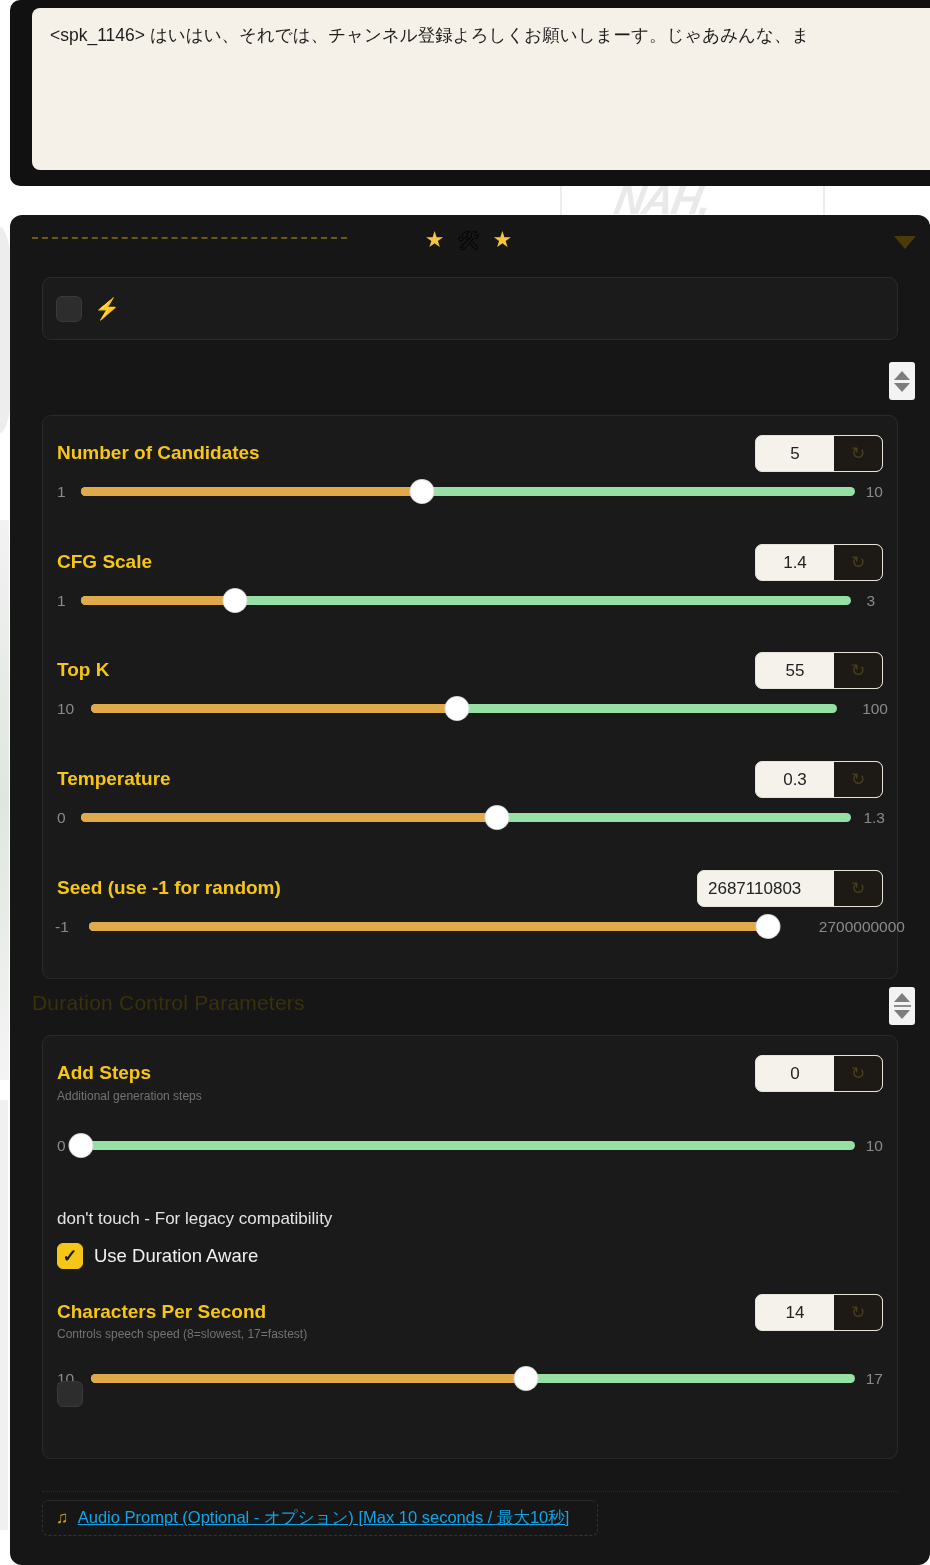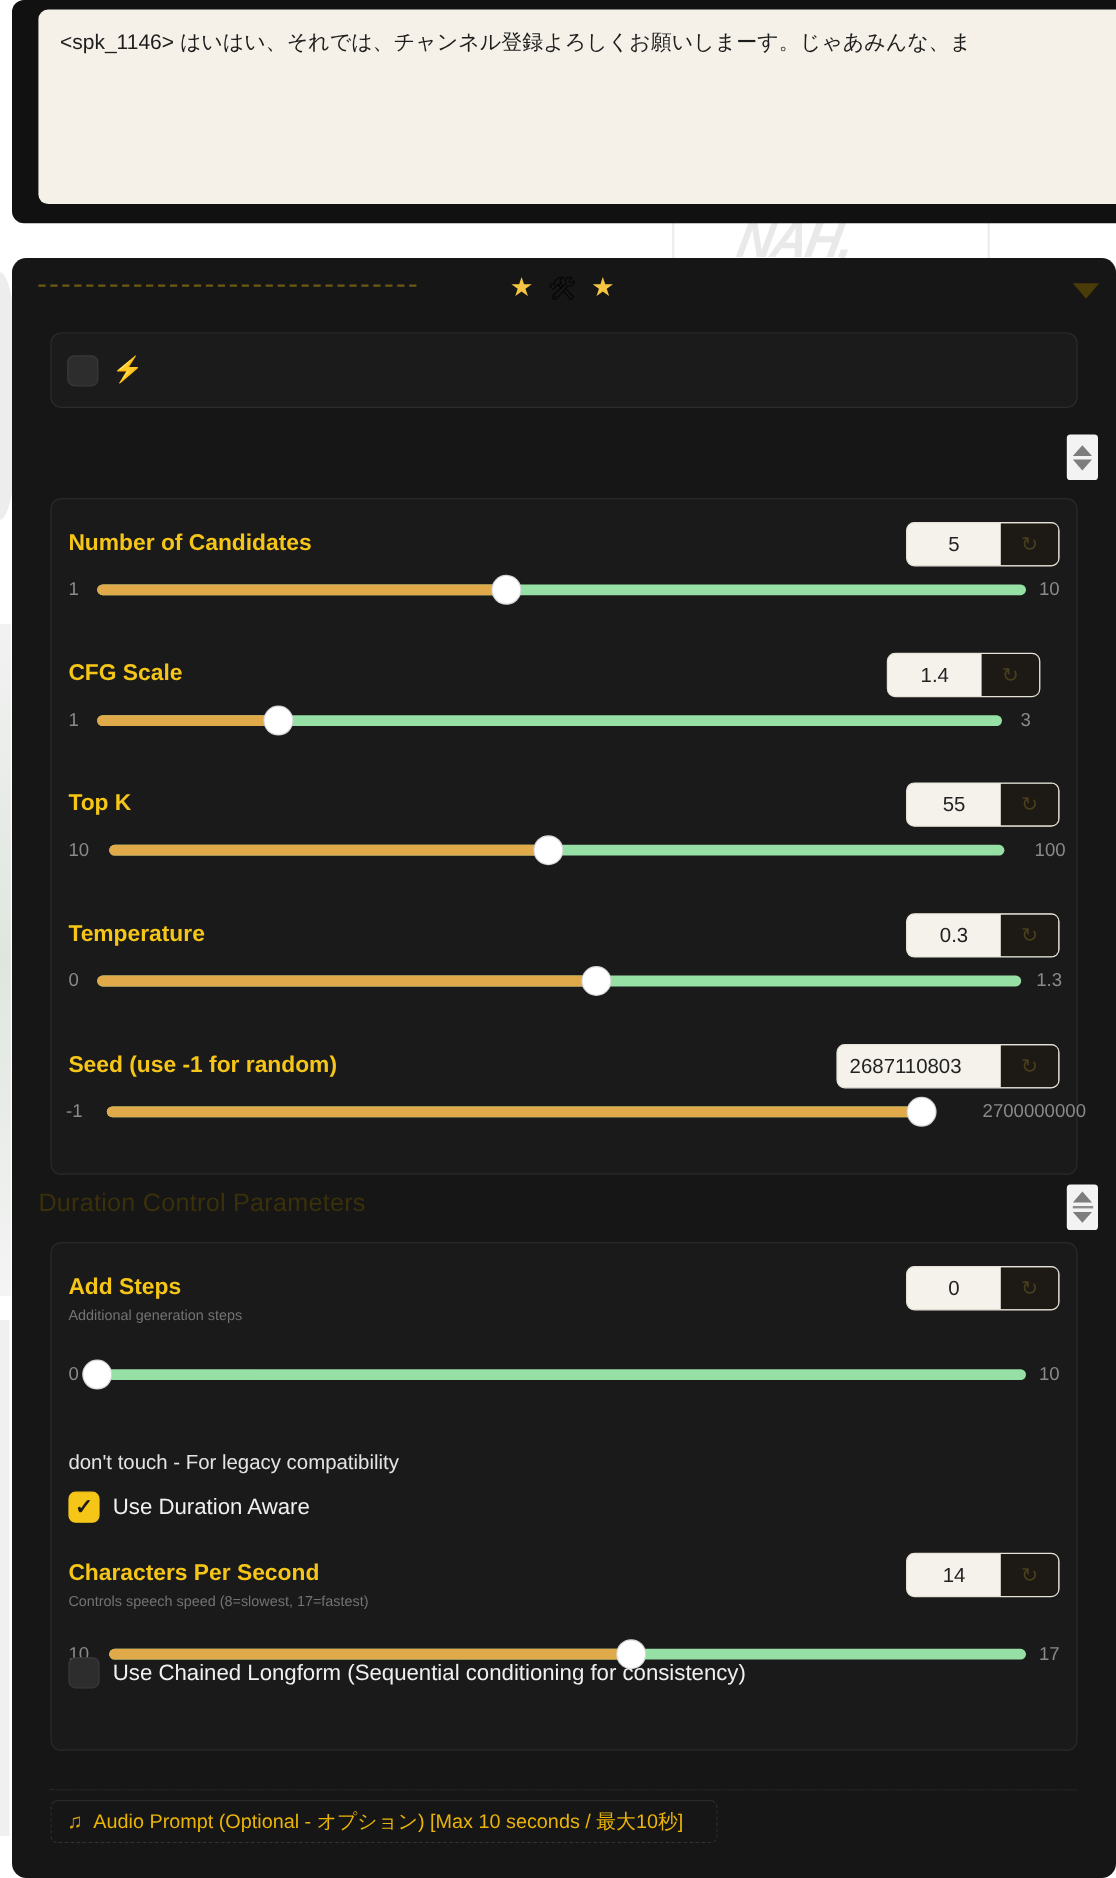--- a/index.html
+++ b/index.html
@@ -142,21 +142,21 @@
   .chk-row { position:absolute; display:flex; align-items:center; gap:11px; }
   .chk-row .lbl { color:#f0f0f0; font-size:18.5px; }
 
   
   .audio-box {
     position:absolute; left:32px; top:1285px; width:556px; height:36px;
     border:1px dashed #333; border-top:1px solid #2a2a2a; border-radius:6px;
     display:flex; align-items:center; gap:9px; padding-left:13px;
   }
   .audio-box .note { color:#d6a417; font-size:17px; }
-  .audio-box .atxt { color:#eab308; font-size:16.5px; white-space:nowrap; }
+  .audio-box .atxt { color:#0ea5e9; font-size:16.5px; white-space:nowrap;text-decoration:underline; }
   .audio-sep { position:absolute; left:32px; top:1276px; width:856px; border-top:1px dotted #2e2e2e; }
 </style>
 </head>
 <body>
 
 <div class="page">
 
   <div class="wm-swirl"></div>
   <div class="wm-bar1"></div>
   <div class="wm wm-nah">NAH,</div>
@@ -209,21 +209,21 @@
         <div class="track-row">
           <div class="track-min" style="left:14px;">1</div>
           <div class="track-max" style="right:14px;">10</div>
           <div class="track" style="left:38px; right:42px;">
             <div class="fill" style="width:44%"></div>
             <div class="knob" style="left:44%"></div>
           </div>
         </div>
       </div>
 
-      <div class="slider-block" style="position:absolute;left:0;right:16px;top:125px;">
+      <div class="slider-block" style="position:absolute;left:0;right:0;top:125px;">
         <div class="sl-head">
           <div class="sl-label">CFG Scale</div>
           <div class="numbox wide">
             <div class="val">1.4</div>
             <div class="stepper">↻</div>
           </div>
         </div>
         <div class="track-row">
           <div class="track-min" style="left:14px;">1</div>
           <div class="track-max" style="right:22px;">3</div>
@@ -339,21 +339,20 @@
           <div class="track-max" style="right:14px;">17</div>
           <div class="track" style="left:48px; right:42px;">
             <div class="fill" style="width:57%"></div>
             <div class="knob" style="left:57%"></div>
           </div>
         </div>
       </div>
 
       <div class="chk-row" style="left:14px;top:345px;">
         <span class="cb"></span>
-        <span class="lbl">Use Chained Longform (Sequential conditioning for consistency)</span>
       </div>
     </div>
 
     <div class="audio-sep"></div>
     <div class="audio-box">
       <span class="note">♫</span>
       <span class="atxt">Audio Prompt (Optional - オプション) [Max 10 seconds / 最大10秒]</span>
     </div>
 
   </div>

